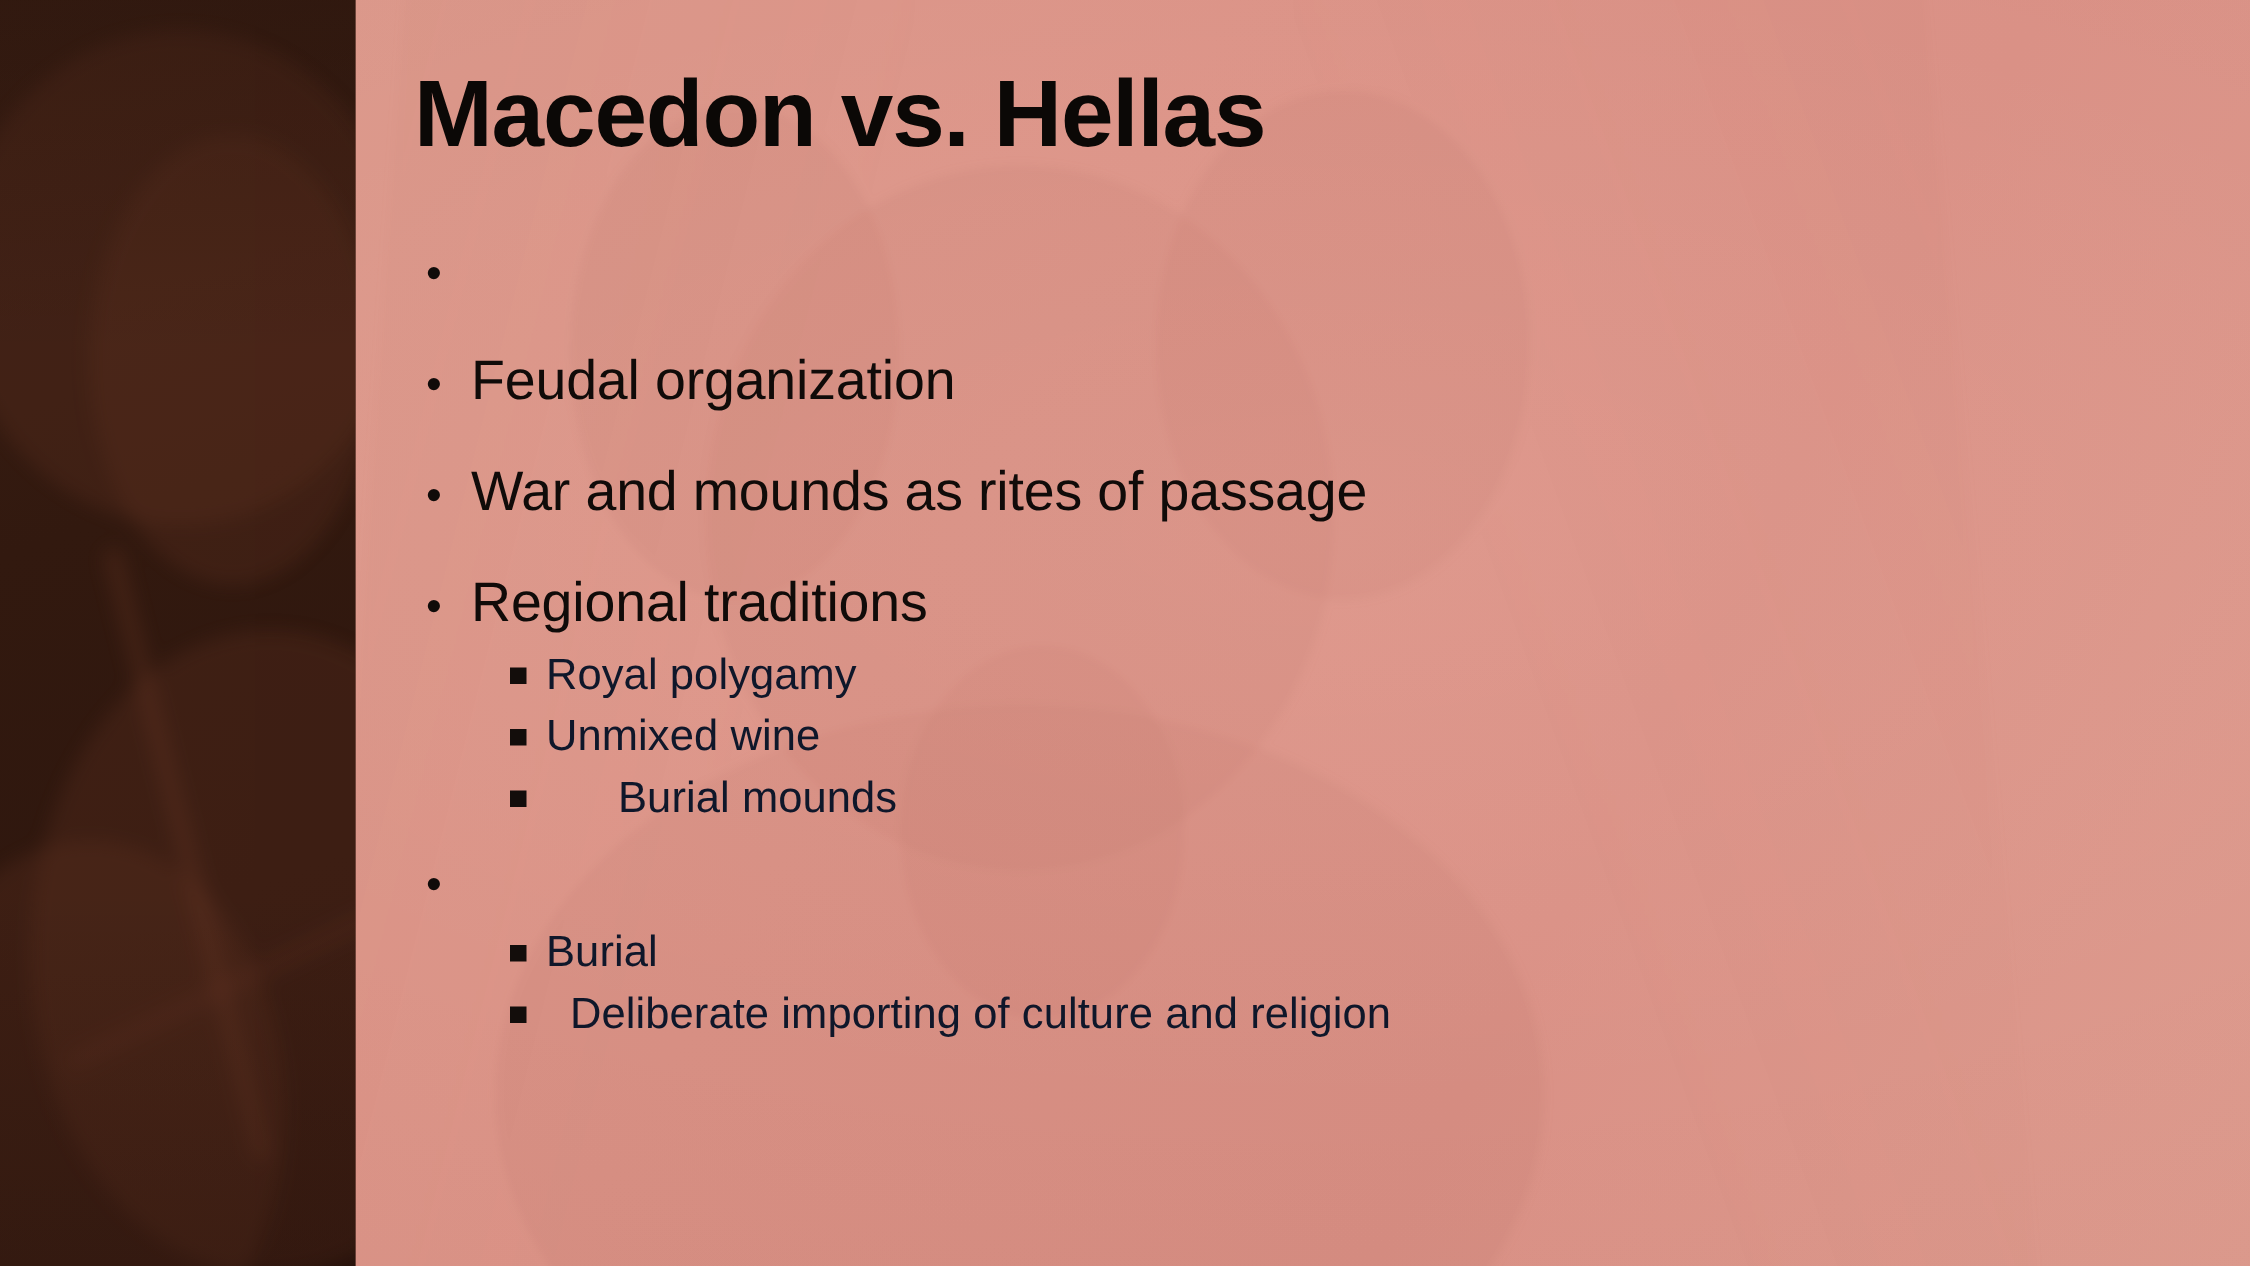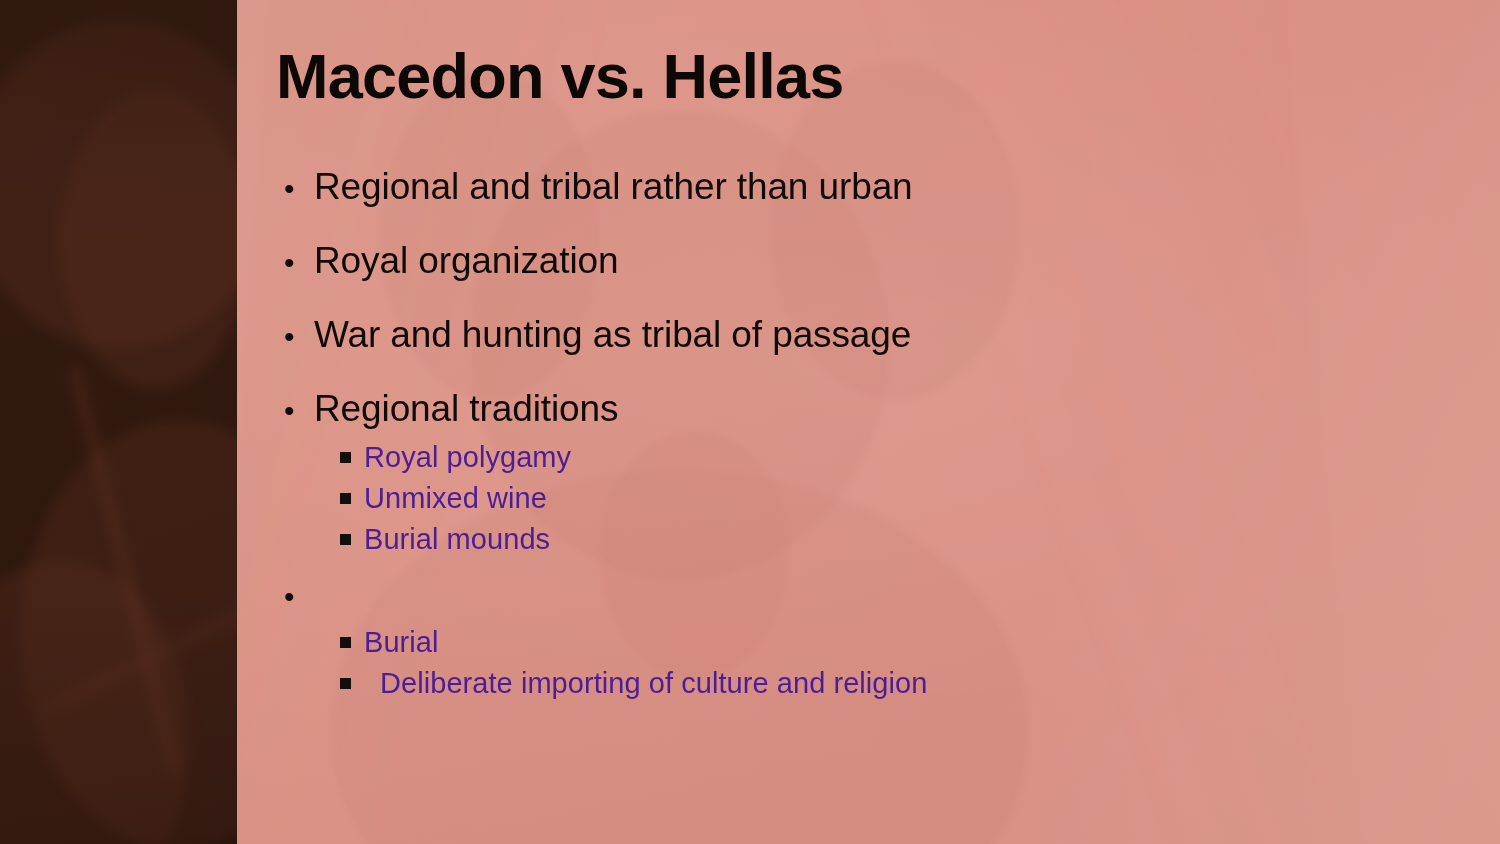--- a/index.html
+++ b/index.html
@@ -184,21 +184,21 @@
     color: #100b09;
     text-align: left;
     padding-left: 1px;
   }
   .lvl1 .btext { white-space: nowrap; }
 
   
   .lvl2 {
     font-size: 29px;
     font-weight: 400;
-    color: #4c1d95;
+    color: #0f172a;
     line-height: 1.0;
     letter-spacing: 0.002em;
     margin-bottom: 12px;
     padding-left: 57px;
   }
   .lvl2 .marker {
     width: 24px;
     flex: 0 0 24px;
     display: flex;
     align-items: center;
@@ -244,31 +244,30 @@
   </div>
 
   <div class="content">
 
     <div class="slide-title">Macedon vs. Hellas</div>
 
     <div class="body-list">
 
       <div class="bullet-row lvl1">
         <span class="marker">•</span>
-        <span class="btext">Regional and tribal rather than urban</span>
       </div>
 
       <div class="bullet-row lvl1">
         <span class="marker">•</span>
-        <span class="btext">Royal organization</span>
+        <span class="btext">Feudal organization</span>
       </div>
 
       <div class="bullet-row lvl1">
         <span class="marker">•</span>
-        <span class="btext">War and hunting as tribal of passage</span>
+        <span class="btext">War and mounds as rites of passage</span>
       </div>
 
       <div class="bullet-row lvl1" style="margin-bottom:16px;">
         <span class="marker">•</span>
         <span class="btext">Regional traditions</span>
       </div>
 
       <div class="bullet-row lvl2">
         <span class="marker">
             <i></i>
@@ -276,21 +275,21 @@
         <span class="btext">Royal polygamy</span>
       </div>
 
       <div class="bullet-row lvl2">
         <span class="marker">
             <i></i>
           </span>
         <span class="btext">Unmixed wine</span>
       </div>
 
-      <div class="bullet-row lvl2" style="margin-bottom:0;">
+      <div class="bullet-row lvl2" style="margin-bottom:0;gap:48px;">
         <span class="marker">
             <i></i>
           </span>
         <span class="btext">Burial mounds</span>
       </div>
 
       <div class="group-gap-lg"></div>
 
       <div class="bullet-row lvl1" style="margin-bottom:16px;">
         <span class="marker">•</span>

